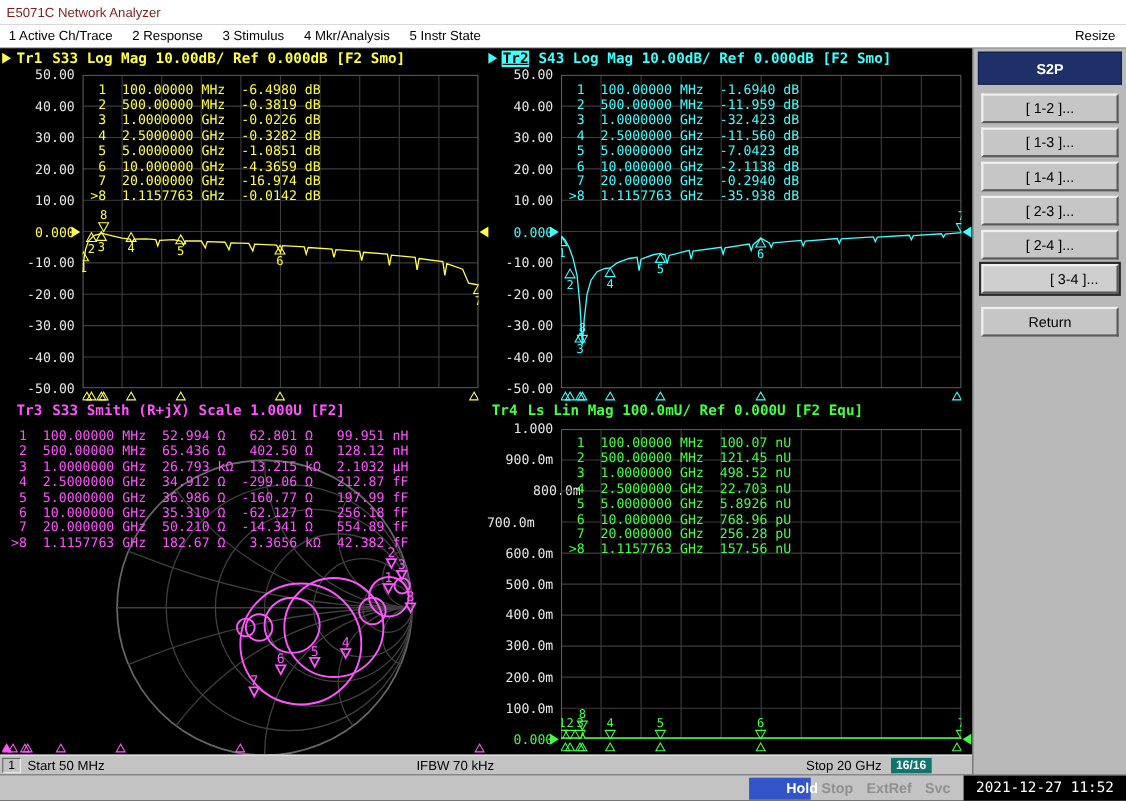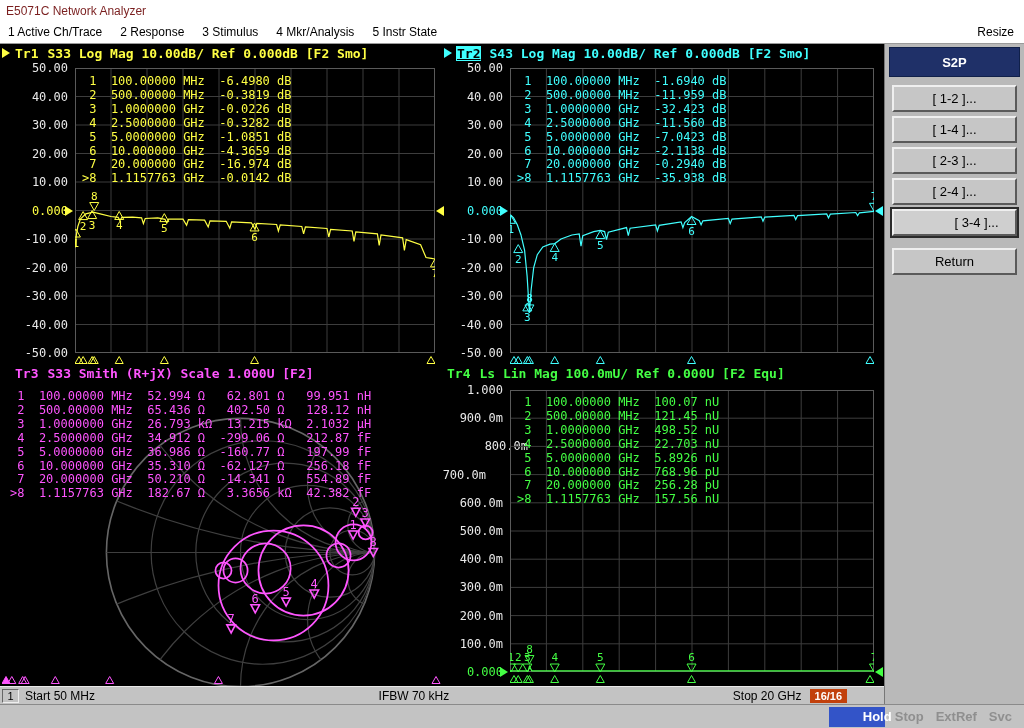--- a/index.html
+++ b/index.html
@@ -353,33 +353,35 @@
       </svg>
   </div>
 
   <div class="status-strip">
     <span class="ch-box">1</span>
     <span class="st-start">Start 50 MHz</span>
     <span class="flex"></span>
     <span>IFBW 70 kHz</span>
     <span class="flex"></span>
     <span class="st-stop">Stop 20 GHz</span>
-    <span class="blue-box" style="background: #c2410c;">16/16</span>
+    <span class="blue-box" style="background: #0f766e;">16/16</span>
     <span class="blue-box" style="background: #0f766e; margin-top: 48px;">Cor</span>
   </div>
 </div>
 
 <div class="sidebar">
   <div class="skey-title" style="background: rgb(31, 48, 104);">S2P</div>
   <div class="skey">[ 1-2 ]...</div>
+  <div class="skey">[ 1-3 ]...</div>
   <div class="skey">[ 1-4 ]...</div>
   <div class="skey">[ 2-3 ]...</div>
   <div class="skey">[ 2-4 ]...</div>
   <div class="skey selected">[ 3-4 ]...</div>
   <div class="skey return">Return</div>
 </div>
 
 <div class="bottombar">
   <span class="bb-hold" style="background: rgb(51, 84, 200);">Hold</span>
   <span class="bb-dis">Stop</span>
   <span class="bb-dis">ExtRef</span>
   <span class="bb-dis">Svc</span>
+  <span class="bb-date" style="background: rgb(0, 0, 0);">2021-12-27 11:52</span>
 </div>
 
 </body></html>

